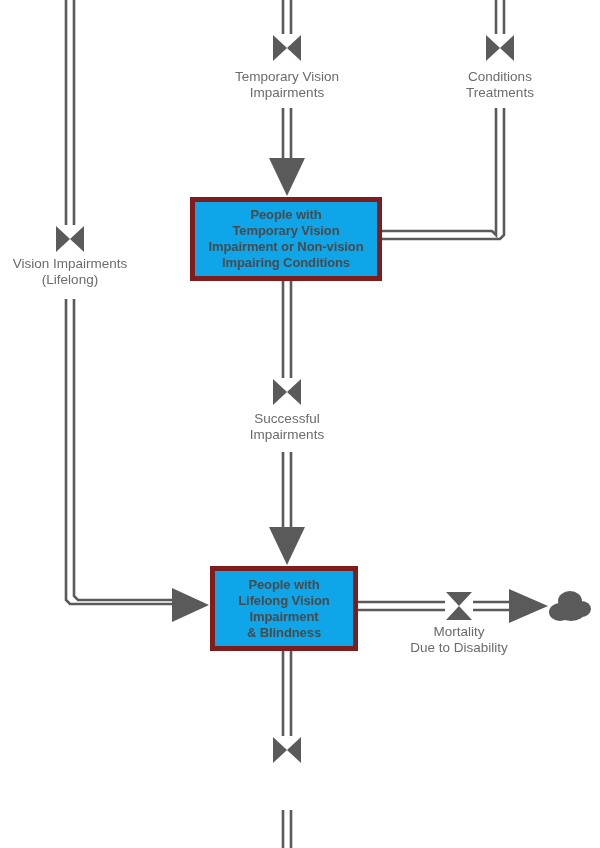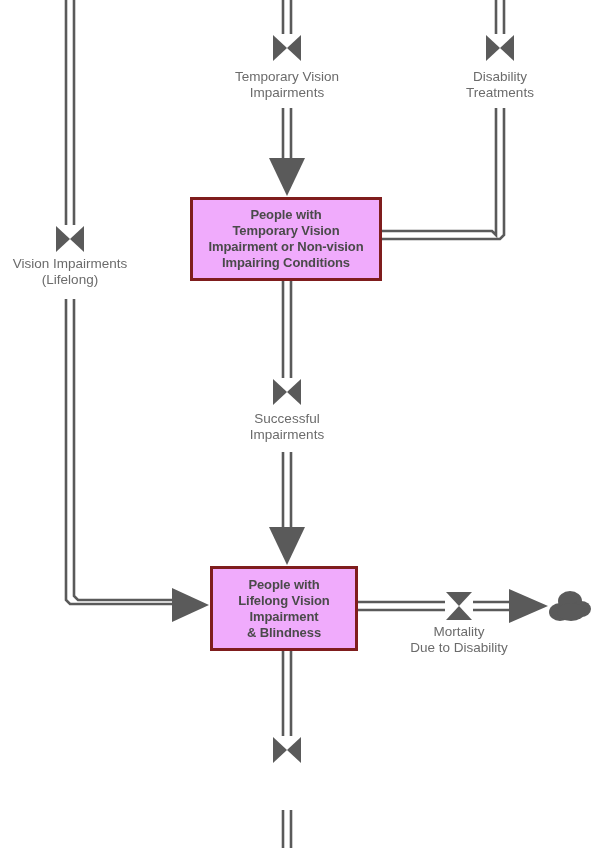--- a/index.html
+++ b/index.html
@@ -22,22 +22,22 @@
     position: absolute;
     left: 0;
     top: 0;
     width: 600px;
     height: 848px;
     display: block;
   }
   .stock-box {
     position: absolute;
     box-sizing: border-box;
-    background: #f0abfc;
-    border: 3px solid #7f1d1d;
+    background: #0ea5e9;
+    border: 5px solid #7f1d1d;
     display: flex;
     align-items: center;
     justify-content: center;
     text-align: center;
     z-index: 5;
   }
   .stock-label {
     font-family: "Liberation Sans", sans-serif;
     font-weight: bold;
     font-size: 13px;
@@ -177,21 +177,21 @@
   <div class="stock-box" style="left:210px; top:566px; width:148px; height:85px;">
     <span class="stock-label">People with
 Lifelong Vision
 Impairment
 &amp; Blindness</span>
   </div>
 
   <div class="flow-label" style="left:187px; top:69px; width:200px;">Temporary Vision
 Impairments</div>
 
-  <div class="flow-label" style="left:420px; top:69px; width:160px;">Disability
+  <div class="flow-label" style="left:420px; top:69px; width:160px;">Conditions
 Treatments</div>
 
   <div class="flow-label" style="left:-10px; top:256px; width:160px;">Vision Impairments
 (Lifelong)</div>
 
   <div class="flow-label" style="left:207px; top:411px; width:160px;">Successful
 Impairments</div>
 
   <div class="flow-label" style="left:379px; top:624px; width:160px;">Mortality
 Due to Disability</div>

